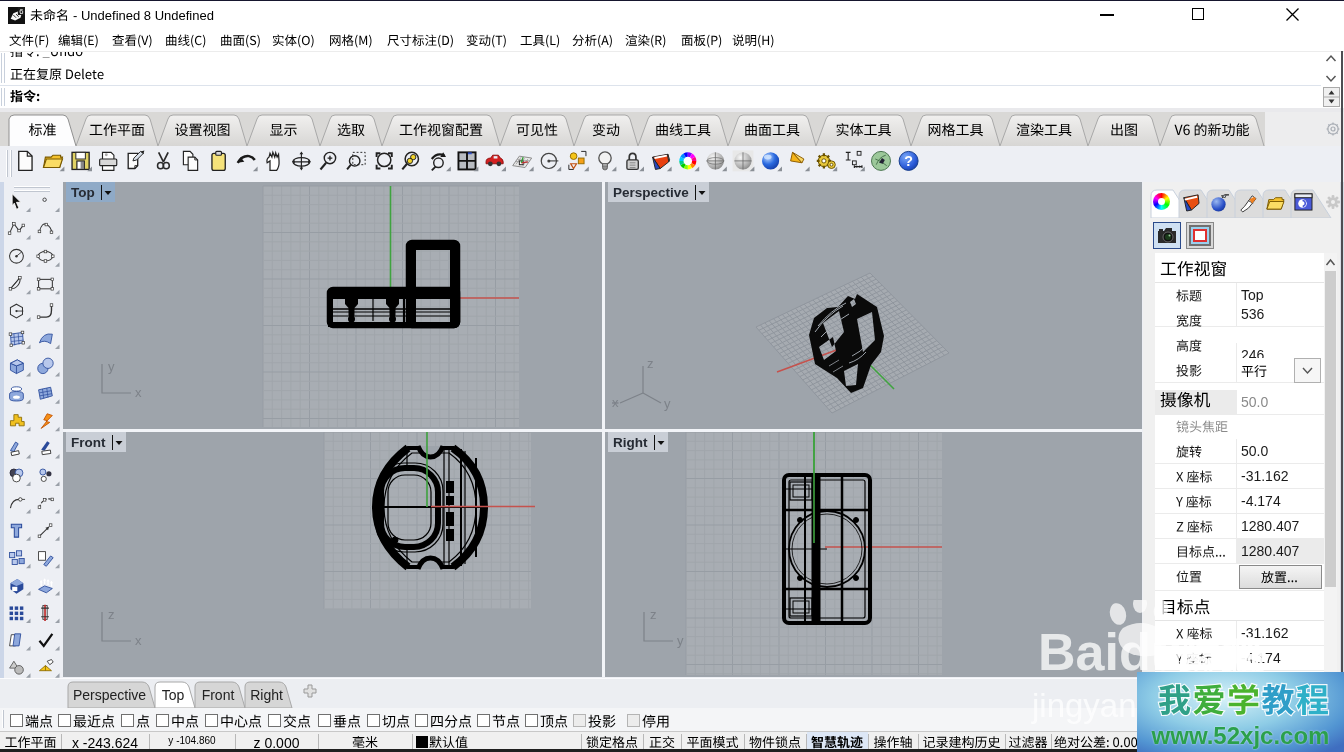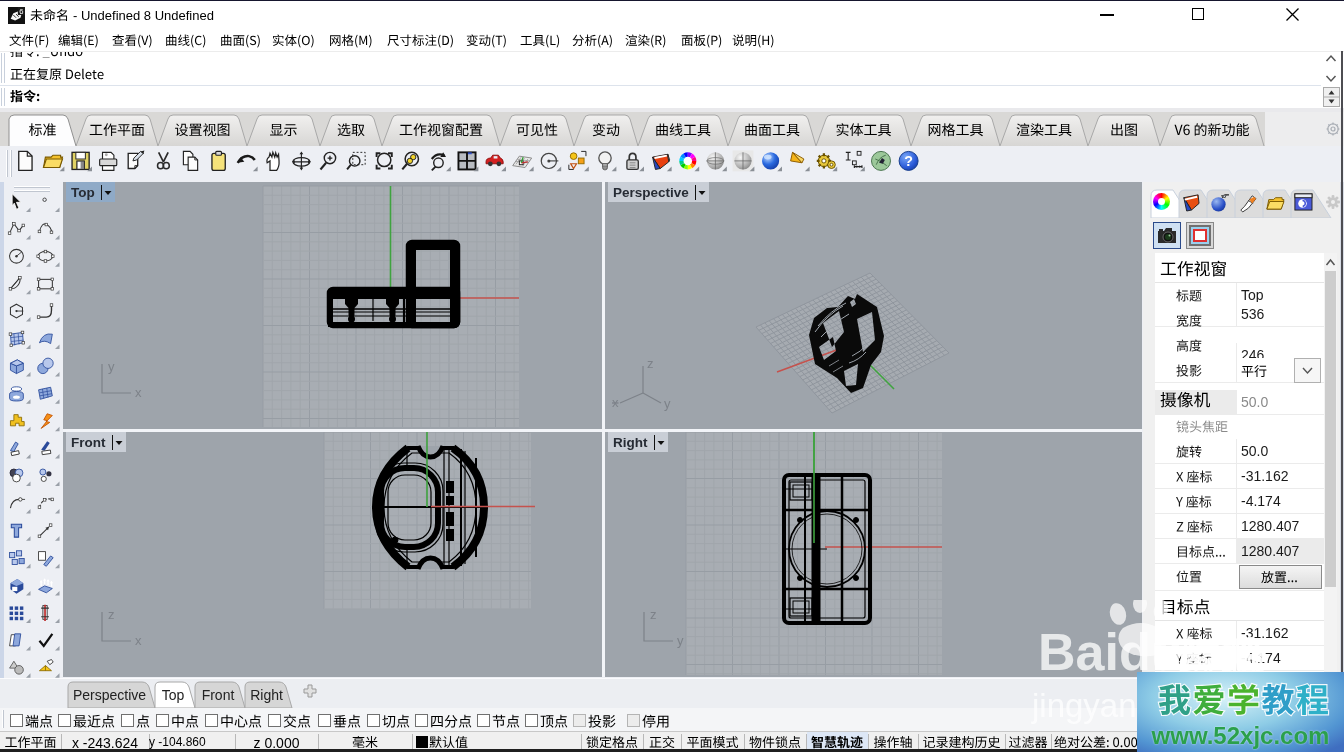--- a/index.html
+++ b/index.html
@@ -1044,21 +1044,21 @@
 <div class="abs" style="left:477px;top:714px;width:13px;height:13px;background:#fff;border:1px solid #707070"></div>
 <div class="abs" style="left:525px;top:714px;width:13px;height:13px;background:#fff;border:1px solid #707070"></div>
 <div class="abs" style="left:573px;top:714px;width:13px;height:13px;background:#ececec;border:1px solid #b4b4b4"></div>
 <div class="abs" style="left:627px;top:714px;width:13px;height:13px;background:#ececec;border:1px solid #b4b4b4"></div>
 <div class="abs" style="left:0;top:731px;width:1344px;height:21px;background:#f0f0f0;border-top:1px solid #c8c8c8"></div>
 <div class="abs" style="left:807px;top:732px;width:61px;height:20px;background:#dde7f6"></div>
 <div class="abs" style="left:61px;top:734px;width:1px;height:15px;background:#b8b8b8"></div>
 <div class="abs" style="left:149px;top:734px;width:1px;height:15px;background:#b8b8b8"></div>
 <div class="abs" style="left:61px;top:735px;width:88px;text-align:center;font-size:14px;color:#000">x -243.624</div>
 <div class="abs" style="left:235px;top:734px;width:1px;height:15px;background:#b8b8b8"></div>
-<div class="abs" style="left:149px;top:735px;width:86px;text-align:left;font-size:12px;color:#000">y -104.860</div>
+<div class="abs" style="left:149px;top:735px;width:86px;text-align:center;font-size:10px;color:#000">y -104.860</div>
 <div class="abs" style="left:318px;top:734px;width:1px;height:15px;background:#b8b8b8"></div>
 <div class="abs" style="left:235px;top:735px;width:83px;text-align:center;font-size:14px;color:#000">z 0.000</div>
 <div class="abs" style="left:412px;top:734px;width:1px;height:15px;background:#b8b8b8"></div>
 <div class="abs" style="left:581px;top:734px;width:1px;height:15px;background:#b8b8b8"></div>
 <div class="abs" style="left:416px;top:736px;width:12px;height:12px;background:#000"></div>
 <div class="abs" style="left:643px;top:734px;width:1px;height:15px;background:#b8b8b8"></div>
 <div class="abs" style="left:681px;top:734px;width:1px;height:15px;background:#b8b8b8"></div>
 <div class="abs" style="left:744px;top:734px;width:1px;height:15px;background:#b8b8b8"></div>
 <div class="abs" style="left:806px;top:734px;width:1px;height:15px;background:#b8b8b8"></div>
 <div class="abs" style="left:868px;top:734px;width:1px;height:15px;background:#b8b8b8"></div>

